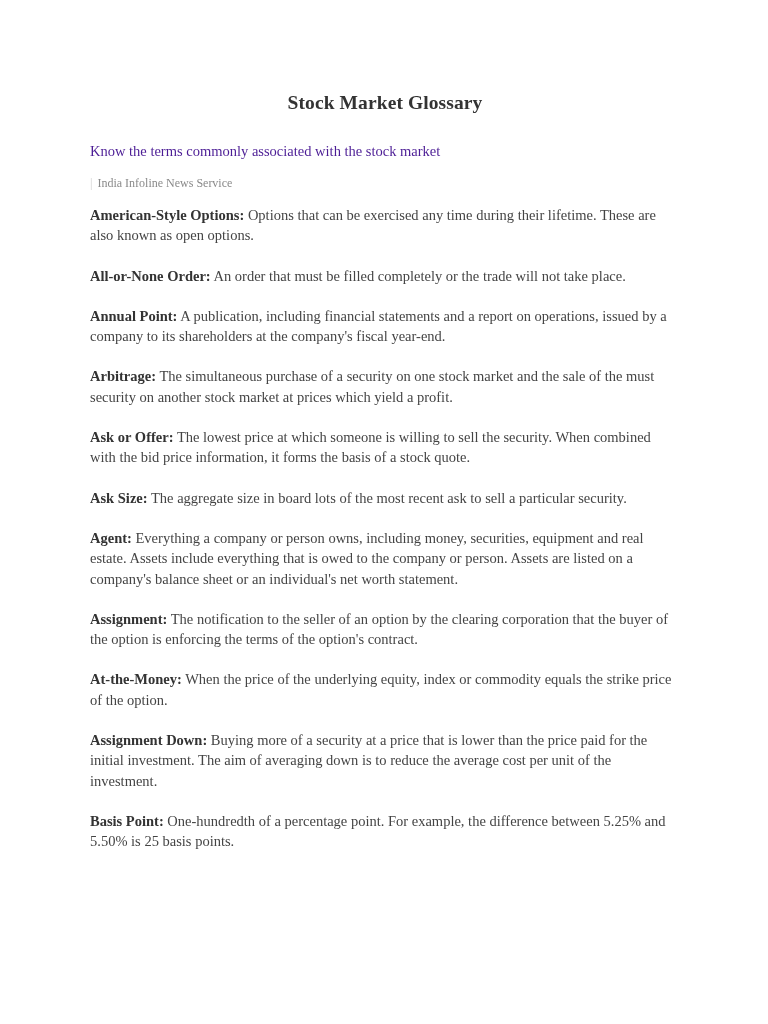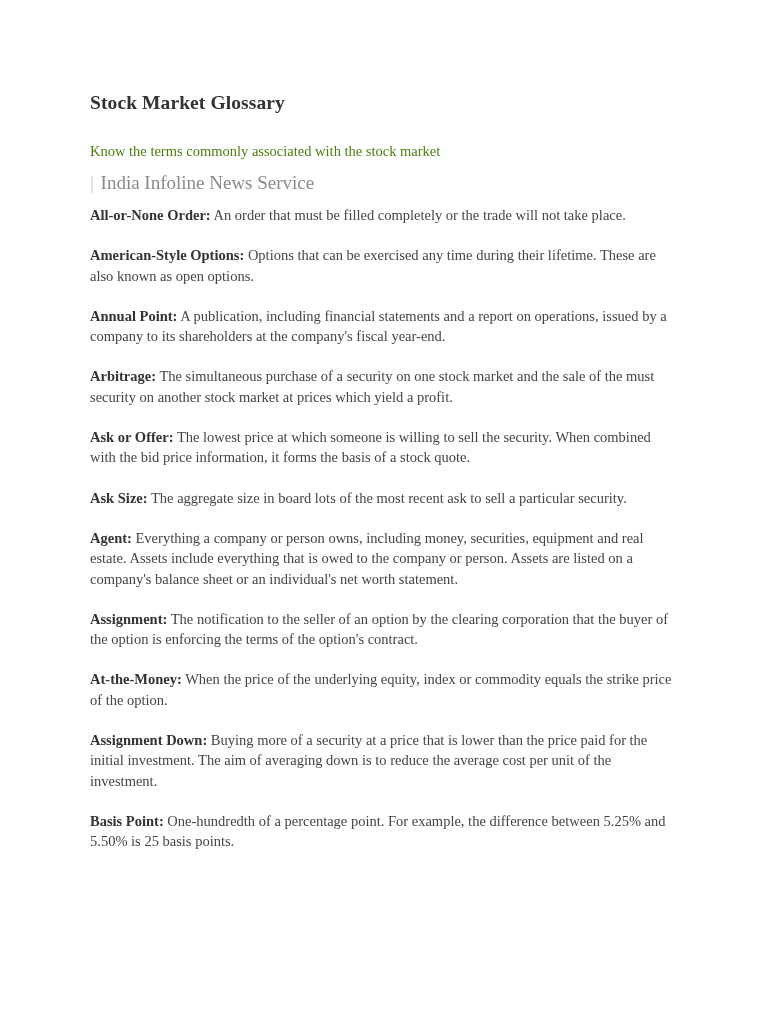--- a/index.html
+++ b/index.html
@@ -15,35 +15,36 @@
       font-family: "Liberation Serif", "DejaVu Serif", serif;
       color: #3d3d3d;
     }
     .page {
       position: absolute;
       left: 90px;
       top: 92px;
       width: 590px;
     }
     .title {
+      text-align: center;
       font-weight: bold;
       font-size: 19.5px;
       color: #333333;
       margin: 0 0 27px 0;
       letter-spacing: 0.1px;
       padding-left: 0px;
     }
     .subtitle {
       font-size: 14.5px;
-      color: #4d7c0f;
+      color: #4c1d95;
       margin: 0 0 12px 0;
       line-height: 20px;
     }
     .source {
-      font-size: 19px;
+      font-size: 12px;
       color: #8a8a8a;
       margin: 0 0 12px 0;
       line-height: 20px;
     }
     .source .bar {
       color: #cfcfcf;
       margin-right: 2px;
     }
     .entry {
       font-size: 14.5px;
@@ -64,26 +65,26 @@
 
   <p class="subtitle">Know the terms commonly associated with the stock market</p>
 
   <p class="source">
     <span class="bar">|</span>
     <span>India Infoline News Service</span>
   </p>
 
   <div>
     <p class="entry">
+      <span class="term">American-Style Options:</span>
+      <span>Options that can be exercised any time during their lifetime. These are also known as open options.</span>
+    </p>
+    <p class="entry">
       <span class="term">All-or-None Order:</span>
       <span>An order that must be filled completely or the trade will not take place.</span>
-    </p>
-    <p class="entry">
-      <span class="term">American-Style Options:</span>
-      <span>Options that can be exercised any time during their lifetime. These are also known as open options.</span>
     </p>
     <p class="entry">
       <span class="term">Annual Point:</span>
       <span>A publication, including financial statements and a report on operations, issued by a company to its shareholders at the company's fiscal year-end.</span>
     </p>
     <p class="entry">
       <span class="term">Arbitrage:</span>
       <span>The simultaneous purchase of a security on one stock market and the sale of the must security on another stock market at prices which yield a profit.</span>
     </p>
     <p class="entry">

